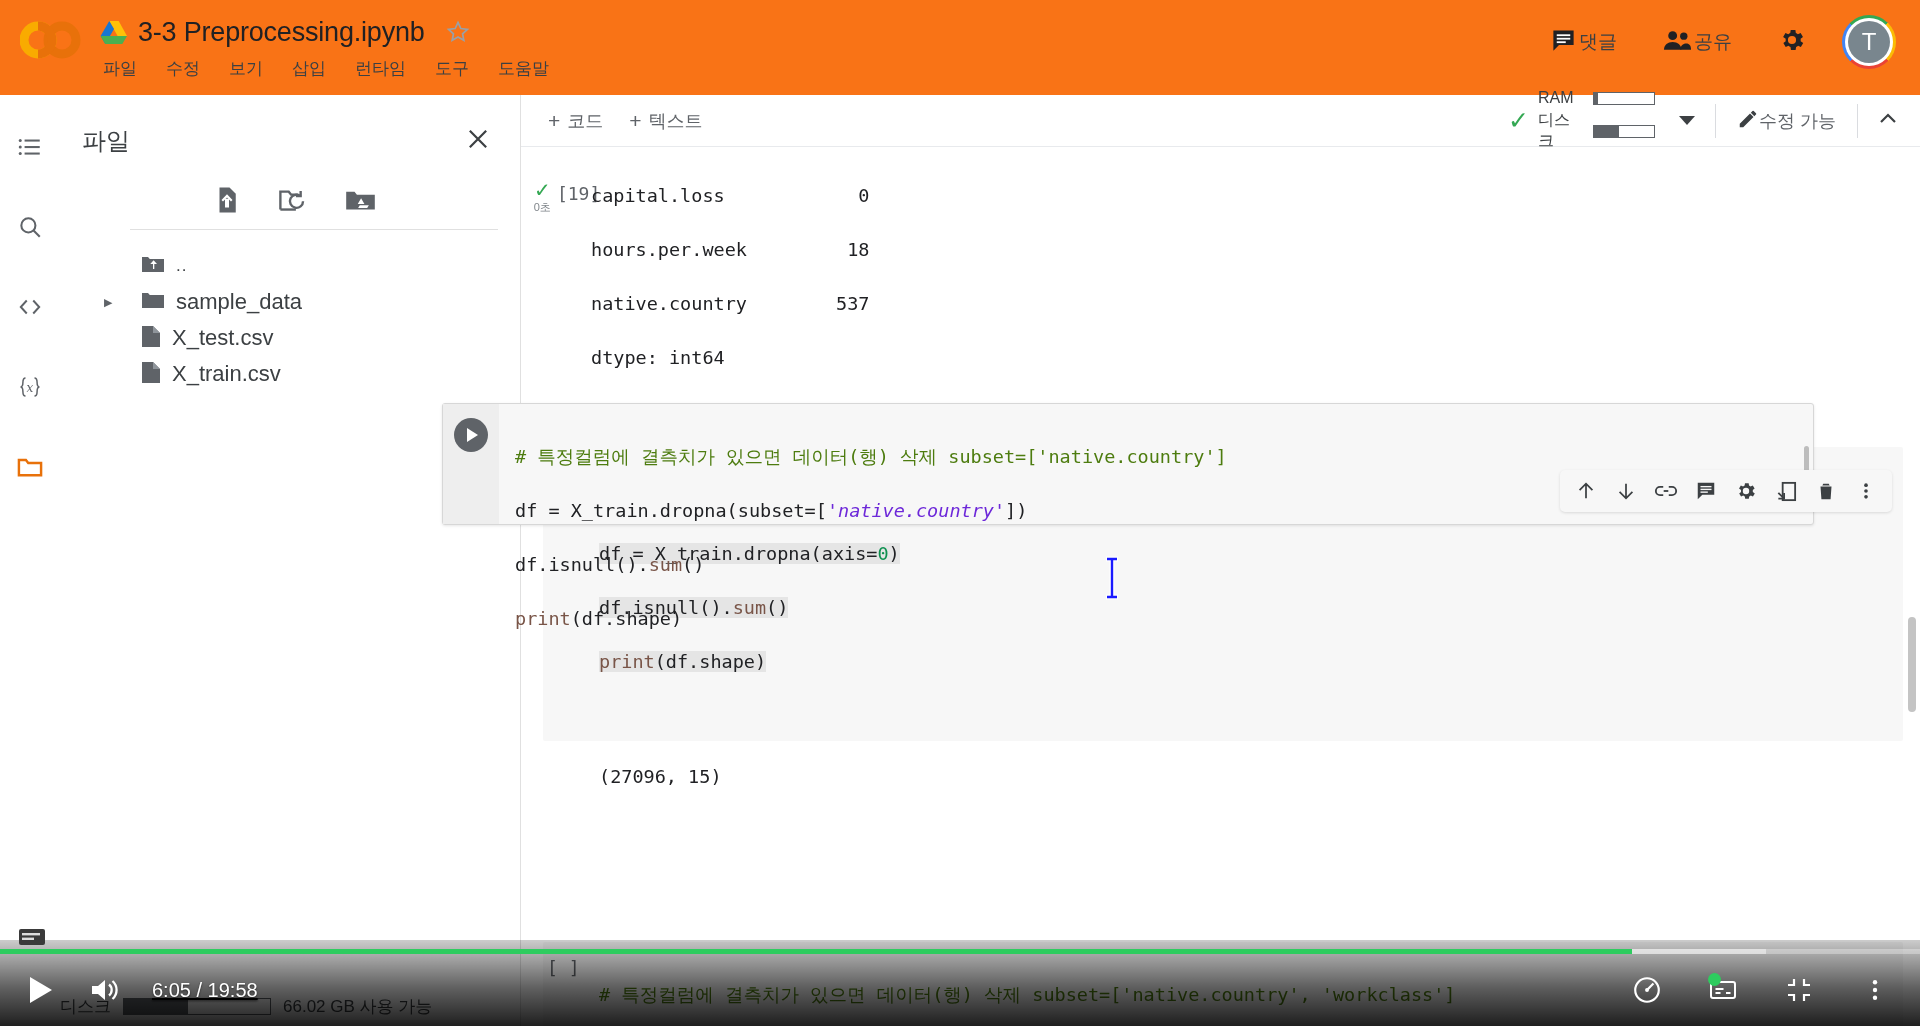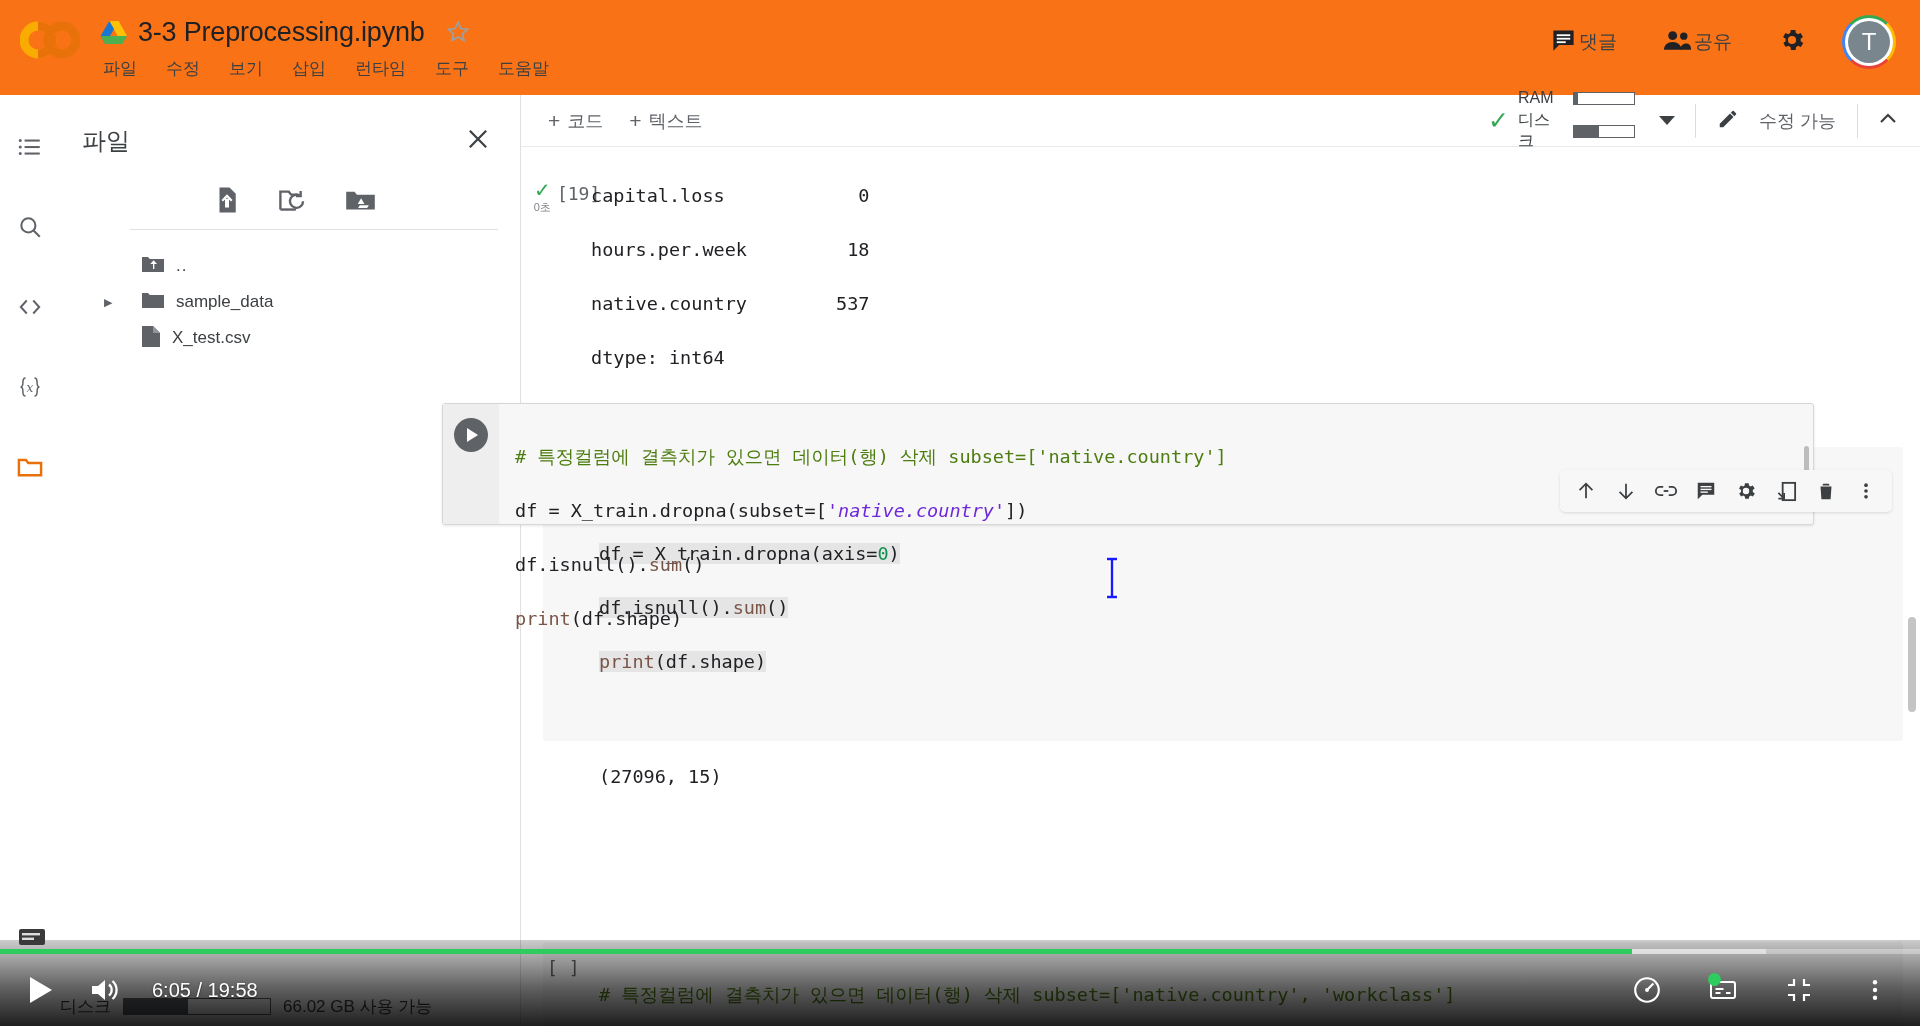--- a/index.html
+++ b/index.html
@@ -95,21 +95,21 @@
     position: relative; overflow: hidden;
   }
   .ram-fill { position: absolute; left: 0; top: 0; bottom: 0; background: #5f6368; }
   .caret-down {
     width: 0; height: 0; border-left: 8px solid transparent;
     border-right: 8px solid transparent; border-top: 9px solid #3c4043;
     margin-left: 16px; margin-right: 8px; cursor: pointer;
   }
   .tb-divider { width: 1px; height: 34px; background: #dadce0; margin: 0 12px; }
   .edit-btn {
-    display: flex; align-items: center; gap: 20px; cursor: pointer;
+    display: flex; align-items: center; gap: 0; cursor: pointer;
     padding: 6px 9px; border-radius: 5px;
   }
   .edit-label { font-size: 18px; color: #5f6368; }
   .chev-up { cursor: pointer; padding: 6px; border-radius: 4px; }
 
   
   .rail {
     position: absolute; top: 95px; left: 0; width: 60px; height: 931px;
     background: #ffffff;
     display: flex; flex-direction: column; align-items: center;
@@ -141,21 +141,21 @@
     border-bottom: 1px solid #e0e0e0; margin: 0 22px 0 70px;
   }
   .fp-act { cursor: pointer; color: #5f6368; display:flex; }
   .fp-list { padding-top: 18px; }
   .fp-row {
     display: flex; align-items: center; height: 36px;
     padding-left: 70px; cursor: pointer; gap: 12px;
   }
   .fp-arrow { width: 16px; color: #5f6368; font-size: 11px; margin-left: -26px; margin-right: 10px; }
   .fp-arrow.blank { visibility: hidden; }
-  .fp-name { font-size: 17px; color: #3c4043; }
+  .fp-name { font-size: 22px; color: #3c4043; }
   .fp-name.dots { font-size: 17px; letter-spacing: 1px; }
 
   
   .notebook {
     position: absolute; top: 147px; left: 521px; width: 1399px; height: 879px;
     background: #ffffff; overflow: hidden;
   }
   .code-mono {
     font-family: "DejaVu Sans Mono", "Liberation Mono", monospace;
     font-size: 18.5px; line-height: 27px; white-space: pre;
@@ -249,21 +249,21 @@
     background: rgba(255,255,255,0.32);
   }
   .progress-fill {
     position: absolute; left: 0; top: 0; height: 5px; background: #2ecc5f;
   }
   .progress-buffer {
     position: absolute; left: 0; top: 0; height: 5px; background: rgba(255,255,255,0.45);
   }
   .vp-left {
     position: absolute; left: 18px; bottom: 8px; display: flex;
-    align-items: center; gap: 18px; height: 56px;
+    align-items: center; gap: 18px; height: 56px; text-decoration: underline;
   }
   .vp-btn {
     width: 46px; height: 46px; display: flex; align-items: center;
     justify-content: center; cursor: pointer; pointer-events: auto;
   }
   .vp-time {
     color: #fff; font-size: 20px; font-family: "Liberation Sans", sans-serif;
     margin-left: 6px; text-shadow: 0 1px 2px rgba(0,0,0,.6);
   }
   .vp-right {
@@ -511,20 +511,30 @@
       <div class="fp-row">
         <span class="fp-arrow blank">▶</span>
         <span>
           <svg width="18" height="21" viewBox="0 0 18 21" fill="#5f6368">
             <path d="M0 0h11l7 7v14H0z"></path>
             <path d="M11 0l7 7h-7z" fill="#8f959b"></path>
           </svg>
         </span>
         <span class="fp-name">X_test.csv</span>
       </div>
+      <div class="fp-row">
+        <span class="fp-arrow blank">▶</span>
+        <span>
+          <svg width="18" height="21" viewBox="0 0 18 21" fill="#5f6368">
+            <path d="M0 0h11l7 7v14H0z"></path>
+            <path d="M11 0l7 7h-7z" fill="#8f959b"></path>
+          </svg>
+        </span>
+        <span class="fp-name">X_train.csv</span>
+      </div>
     </div>
   </div>
 
   <div class="notebook">
 
     <div class="out-cell" style="padding-top:6px;">
       <div class="gutter">
         <div style="display:flex;align-items:flex-start;gap:6px;margin-top:26px;">
           <div class="run-status">
             <span class="run-check">✓</span>

